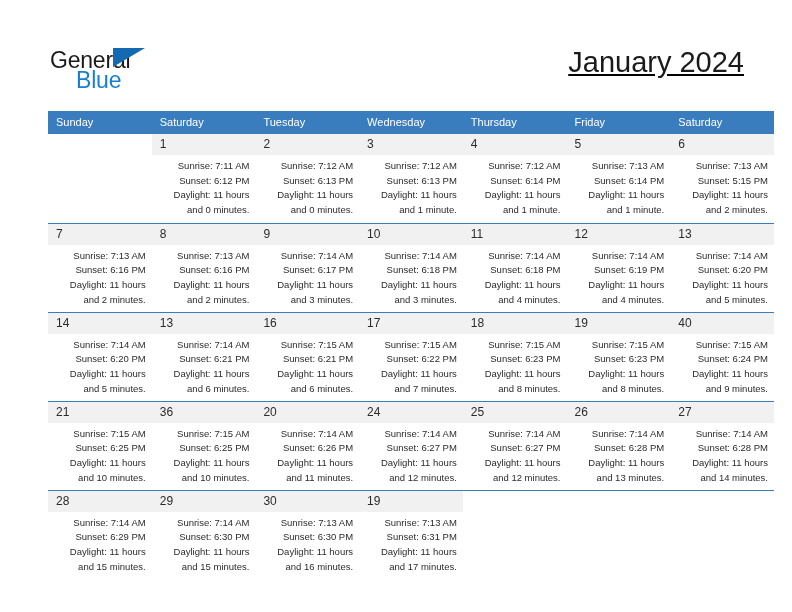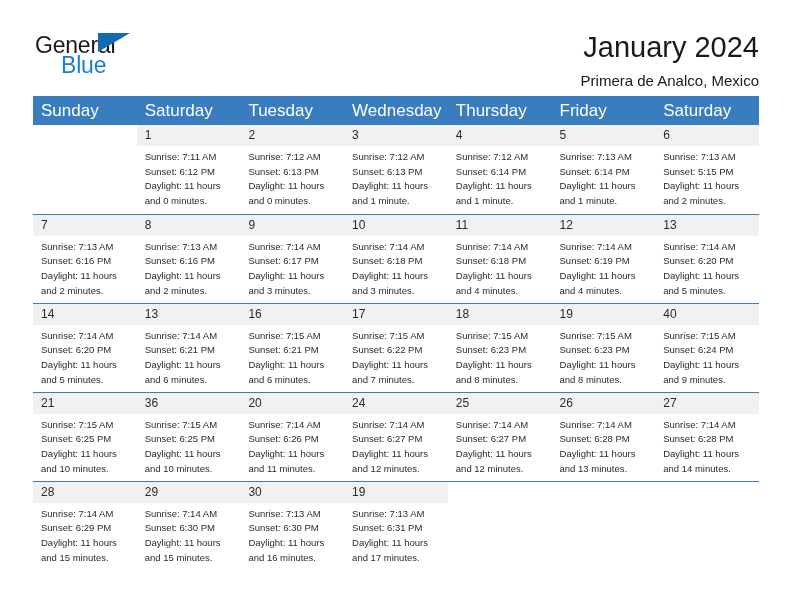--- a/index.html
+++ b/index.html
@@ -7,21 +7,21 @@
     width: 792px;
     height: 612px;
     background: #ffffff;
     font-family: "Liberation Sans", sans-serif;
     overflow: hidden;
   }
   .page {
     position: relative;
     width: 792px;
     height: 515px;
-    padding: 0;
+    padding: 15px;
   }
 
   
   .top {
     display: flex;
     align-items: flex-start;
     justify-content: space-between;
     padding: 30px 33px 0 33px;
     height: 96px;
   }
@@ -56,20 +56,21 @@
     width: 0;
     height: 0;
     border-left: 32px solid #1569b0;
     border-bottom: 19px solid transparent;
   }
 
   .titles {
     text-align: right;
     flex: 0 0 auto;
     padding-top: 0px;
+    text-decoration: underline;
   }
   .cal-title {
     font-size: 29px;
     color: #1a1a1a;
     line-height: 1.18;
     font-weight: normal;
     letter-spacing: 0px;
   }
   .cal-subtitle {
     font-size: 15px;
@@ -83,21 +84,21 @@
     padding: 0 33px;
   }
   table.calendar {
     width: 726px;
     border-collapse: collapse;
     table-layout: fixed;
   }
   table.calendar th {
     background: #3a7dbf;
     color: #ffffff;
-    font-size: 17px;
+    font-size: 11px;
     font-weight: normal;
     text-align: left;
     padding: 6px 0 6px 8px;
     height: 22px;
     line-height: 1;
   }
   table.calendar td {
     vertical-align: top;
     border-top: 1.5px solid #3a7dbf;
     padding: 0;
@@ -115,37 +116,37 @@
     height: 21px;
   }
   .daynum.empty {
     background: #ffffff;
   }
   .details {
     padding: 4px 6px 0 8px;
     font-size: 9.5px;
     color: #2b2b2b;
     line-height: 1.55;
+    text-align: right;
   }
   .details div { white-space: nowrap; }
 </style>
 </head>
 <body>
 
 <div class="page">
 
   <div class="top">
     <div class="logo">
       <span class="logo-general">General</span>
       <span class="logo-tri"></span>
       <span class="logo-blue">Blue</span>
     </div>
     <div class="titles">
       <div class="cal-title">January 2024</div>
-      <div class="cal-subtitle">Primera de Analco, Mexico</div>
     </div>
   </div>
 
   <div class="cal-wrap">
     <table class="calendar">
       <thead>
         <tr>
           <th>Sunday</th>
           <th>Saturday</th>
           <th>Tuesday</th>

